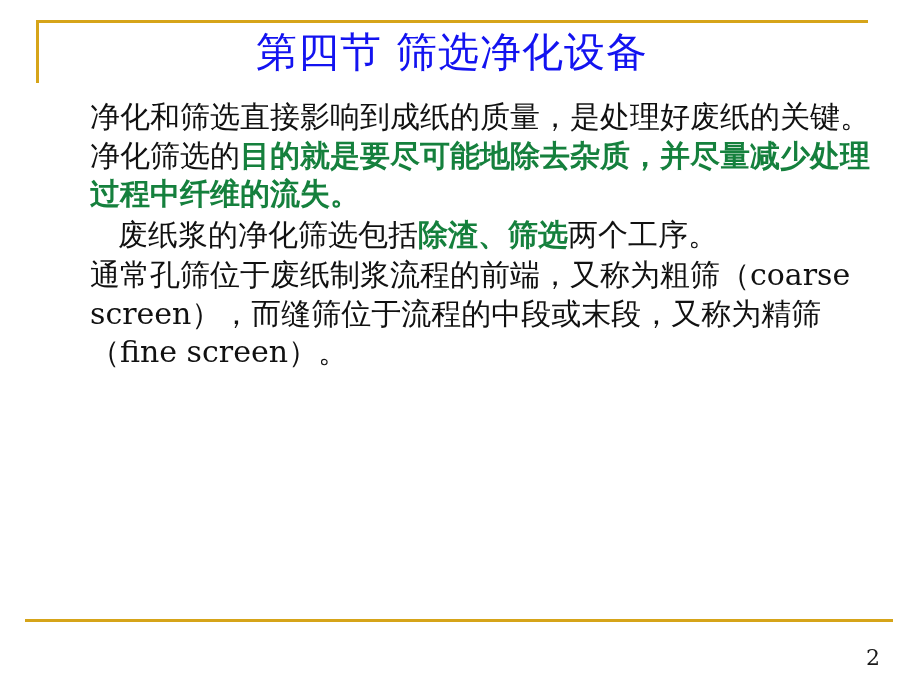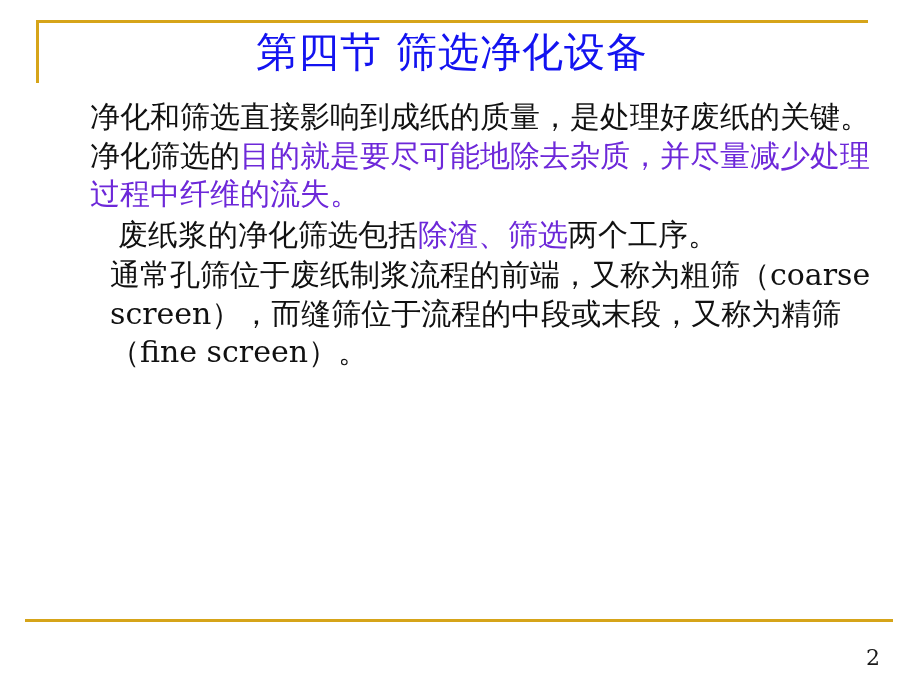--- a/index.html
+++ b/index.html
@@ -73,26 +73,26 @@
     line-height: 38.5px;
     color: #111111;
     margin: 0;
     text-align: left;
     text-justify: inter-ideograph;
     letter-spacing: 0px;
   }
   .para.serif-cn {
     font-family: "DejaVu Serif", "Liberation Serif", serif;
   }
-  .blue { color: #6d28d9; }
+  .blue { color: #15803d; font-weight: bold; }
   .black { color: #111111; }
 
   .p1 { width: 790px; }
   .p2 { margin-top: 2px; margin-left: 28px; }
-  .p3 { margin-top: 2px; width: 778px; margin-left: 20px; }
+  .p3 { margin-top: 2px; width: 778px; }
 
   
   .footer-rule {
     position: absolute;
     left: 25px;
     top: 619px;
     width: 868px;
     height: 3px;
     background: #D6A419;
   }

